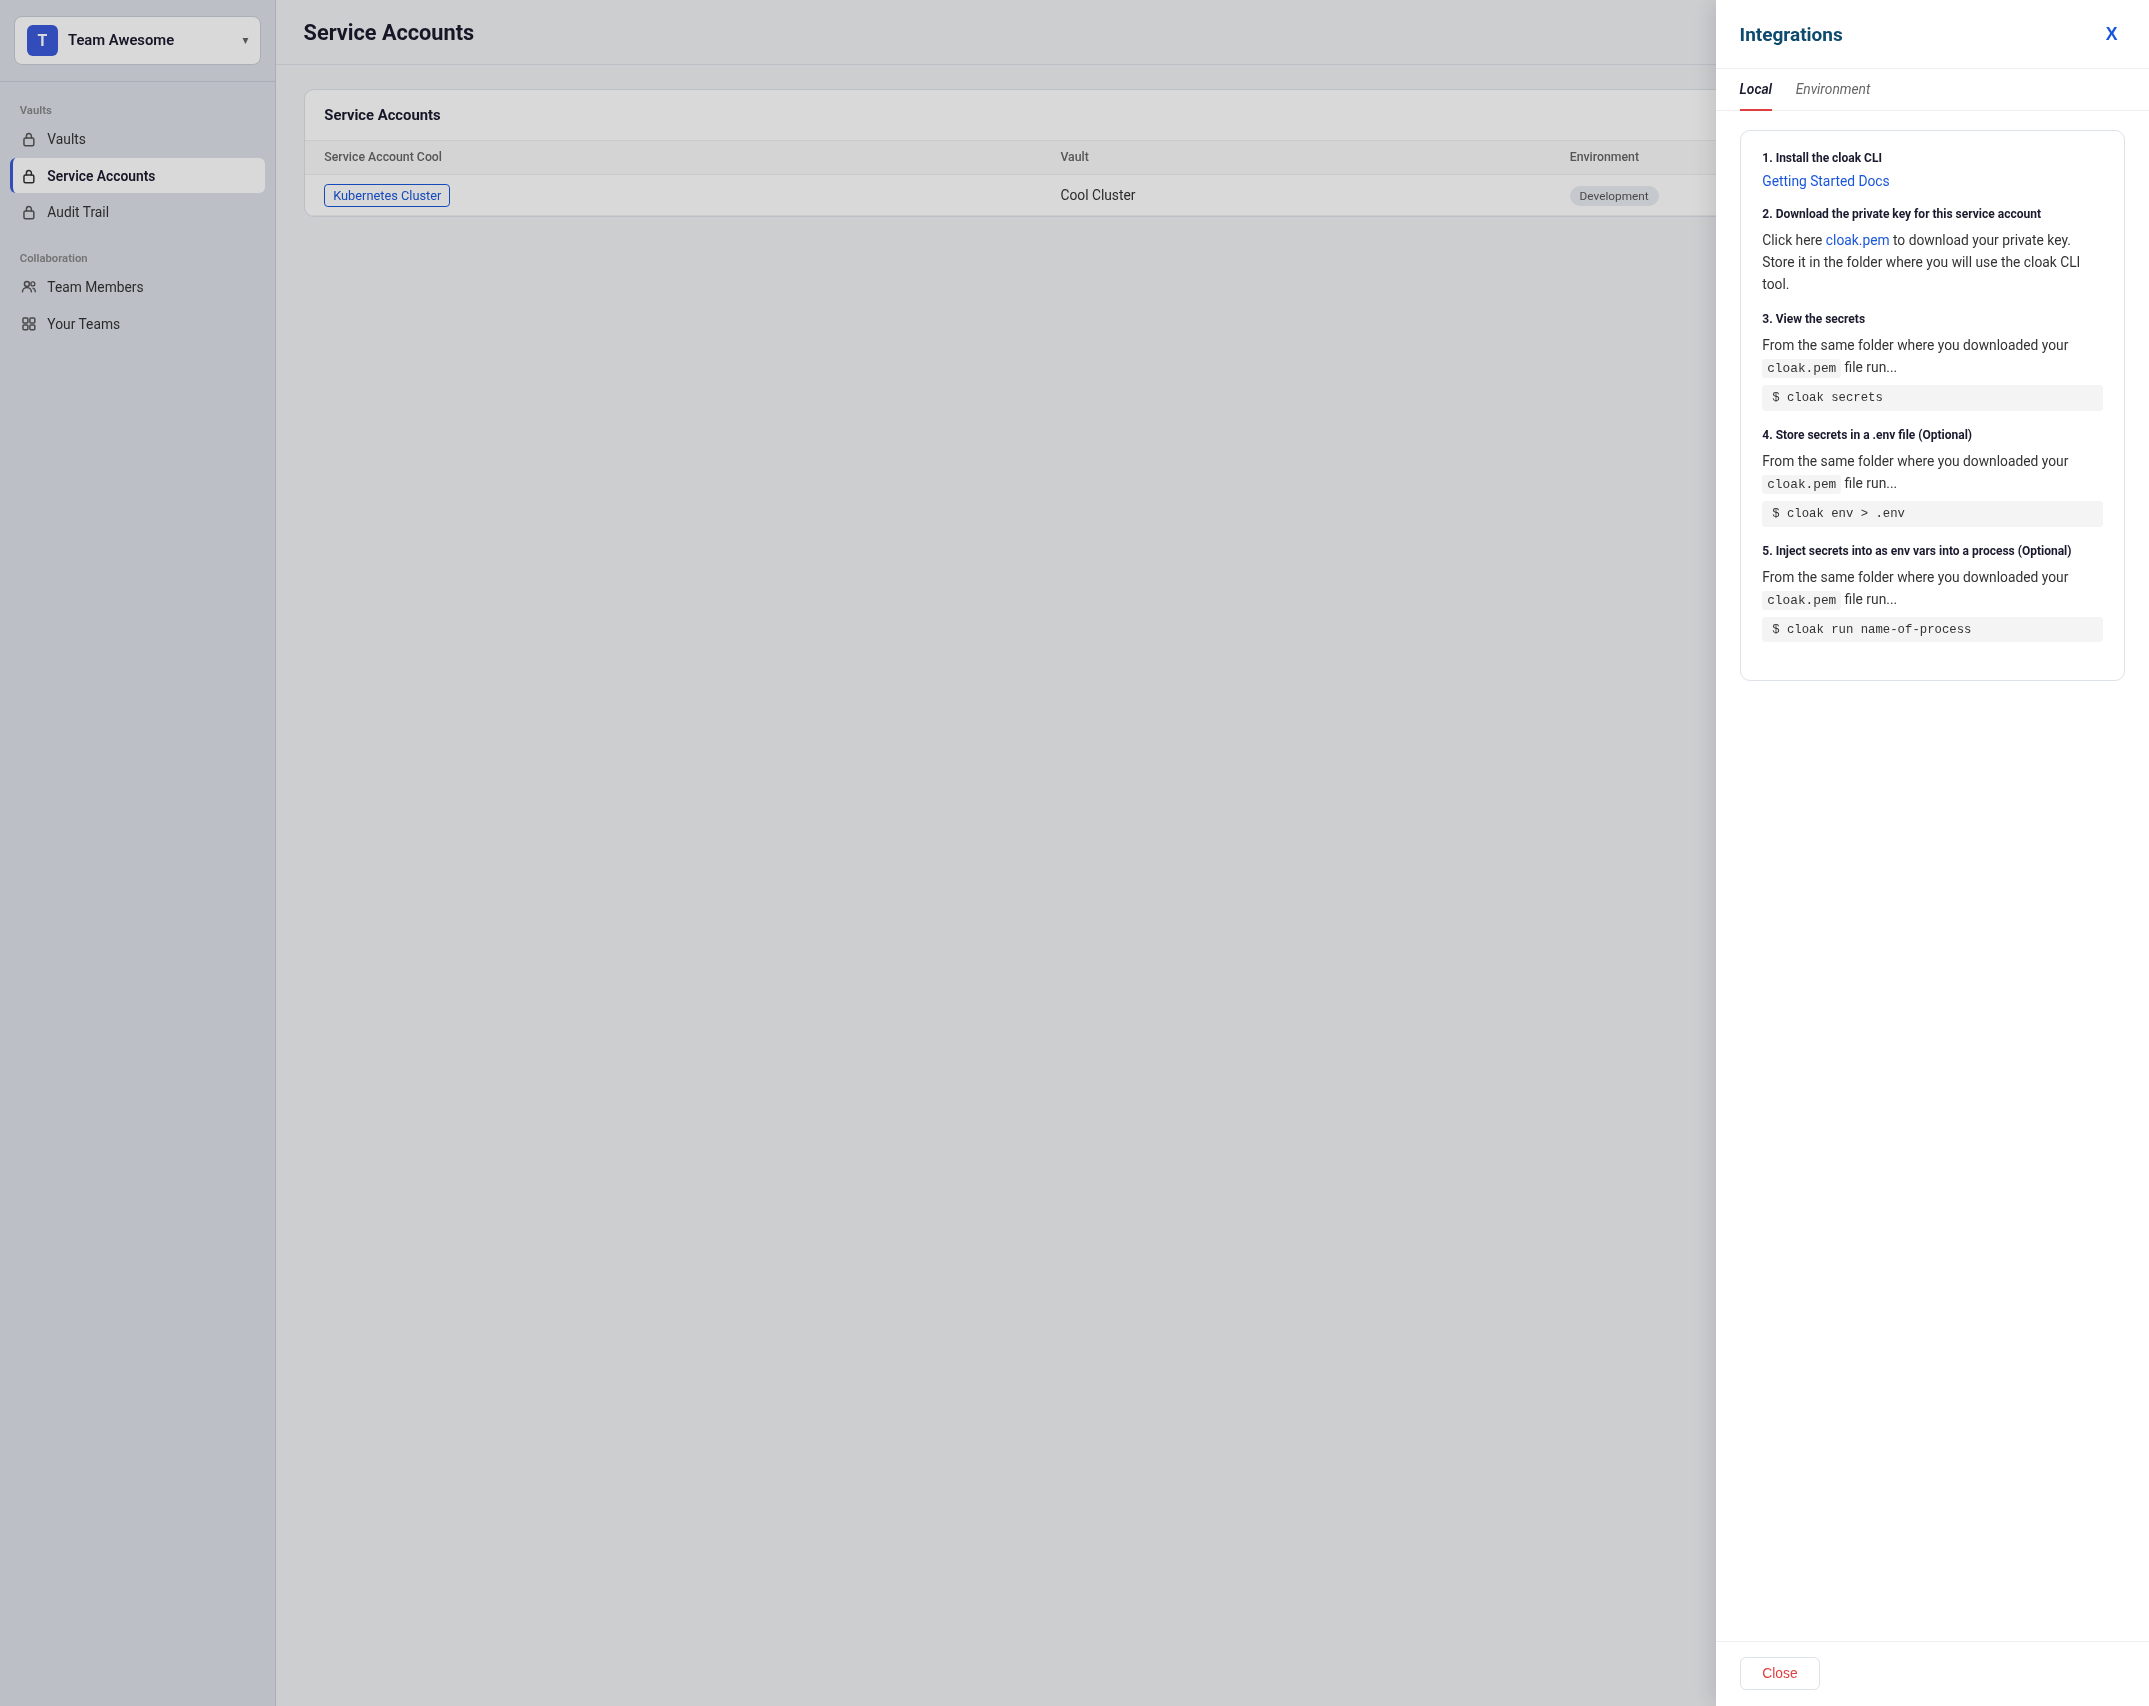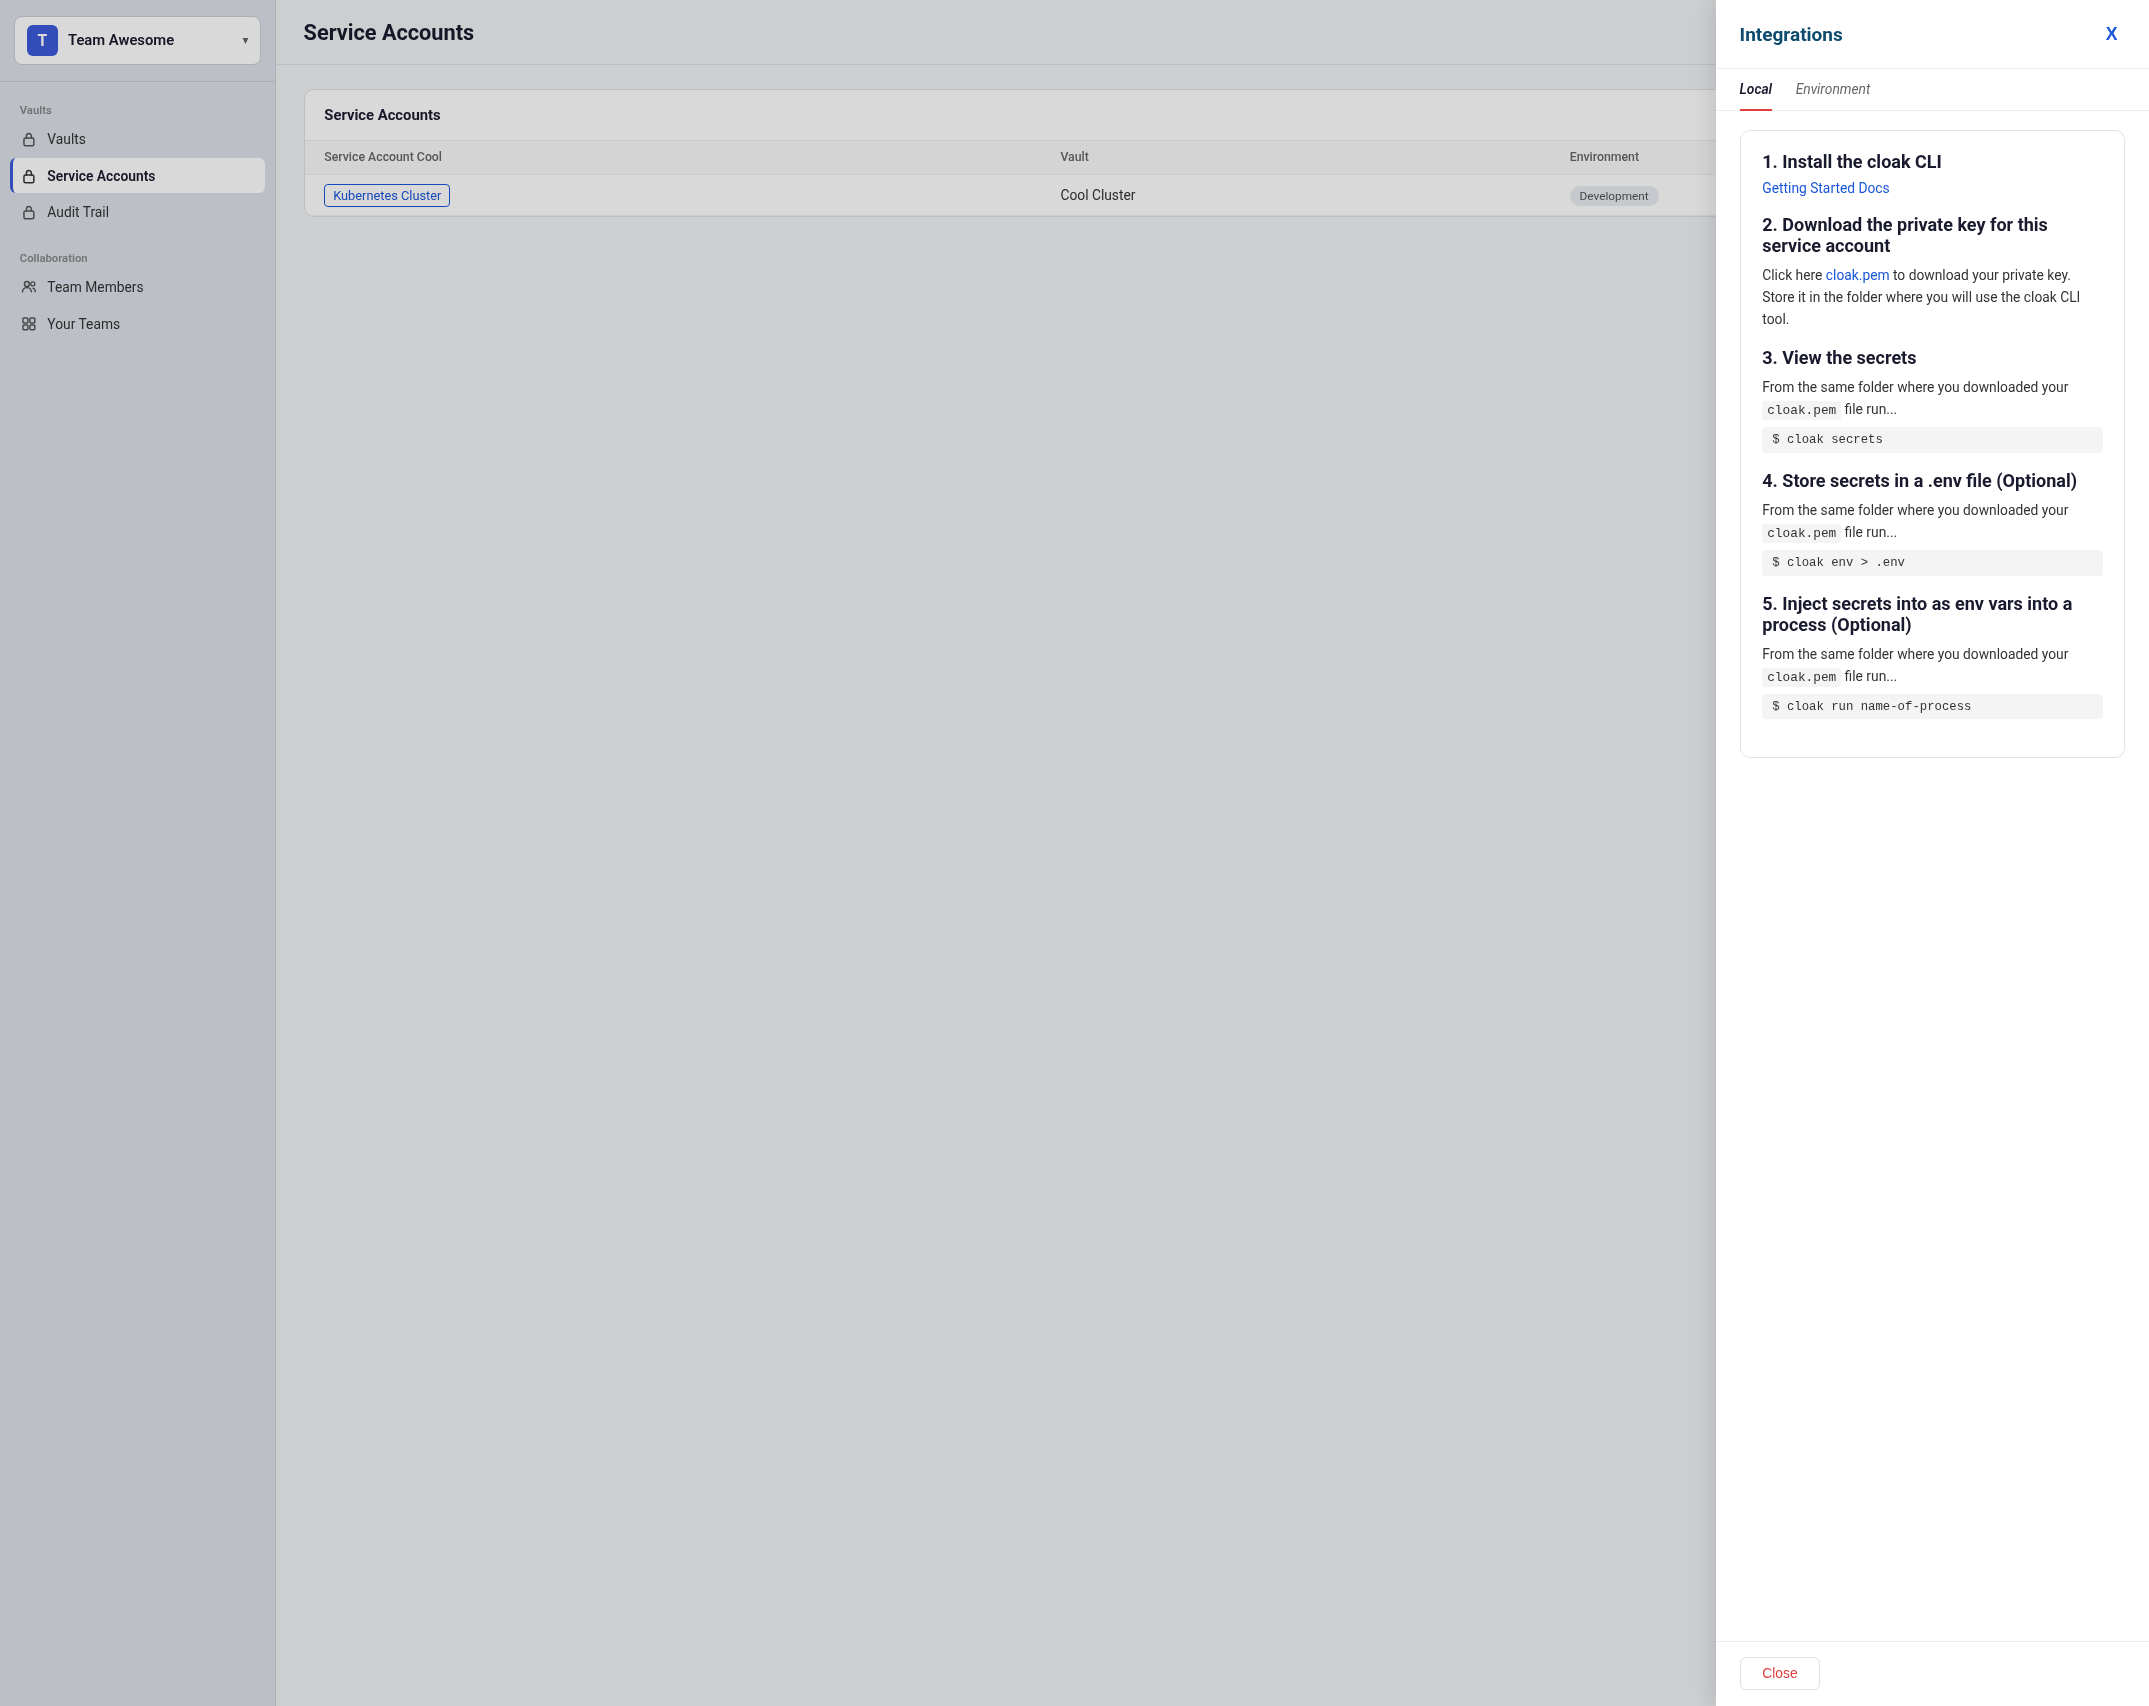--- a/index.html
+++ b/index.html
@@ -256,21 +256,21 @@
       flex: 1;
       overflow-y: auto;
       padding: 19.7px 23.6px;
     }
     .panel-content-box {
       border: 1px solid #dde1e8;
       border-radius: 9.9px;
       padding: 19.7px 21.7px;
     }
     .step-heading {
-      font-size: 18px;
+      font-size: 12px;
       font-weight: 700;
       color: #1a1a2e;
       margin-bottom: 7.9px;
     }
     .step-text {
       font-size: 13.8px;
       color: #333;
       line-height: 1.6;
       margin-bottom: 5.9px;
     }

